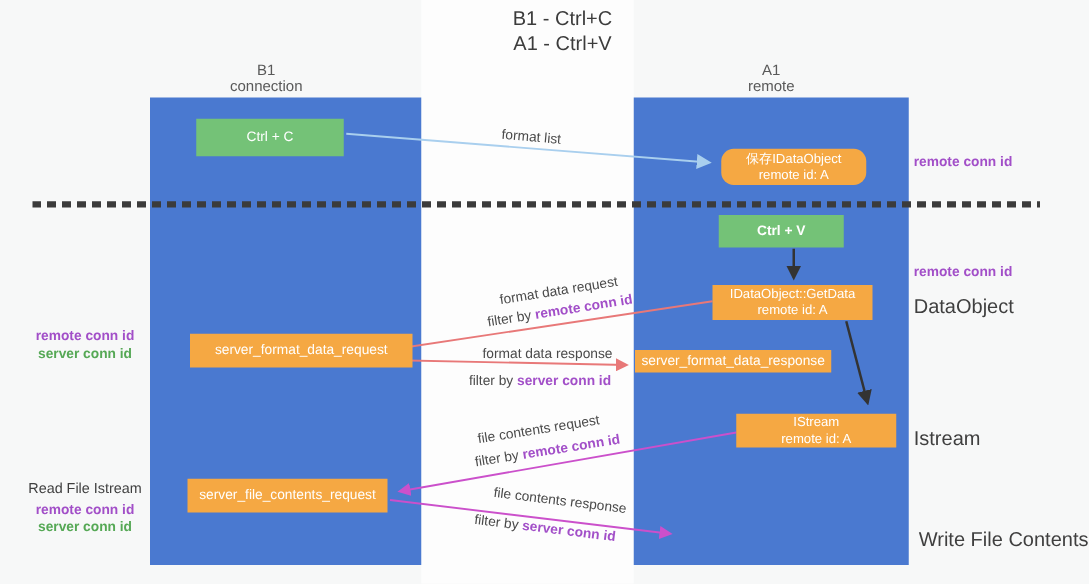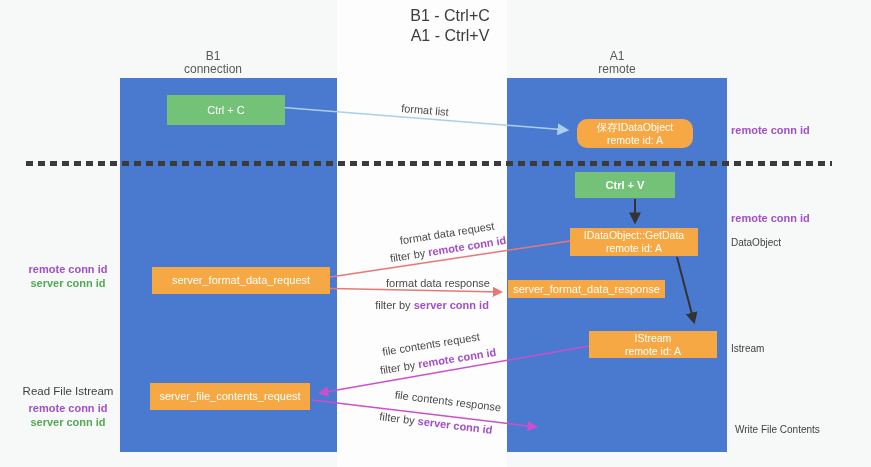--- a/index.html
+++ b/index.html
@@ -16,21 +16,21 @@
   .dashed{position:absolute;left:26px;top:161px;width:806px;height:5px;
     background:repeating-linear-gradient(90deg,var(--dash-color,#3b3b3b) 0 7px,transparent 7px 12px);}
   .box{position:absolute;display:flex;flex-direction:column;align-items:center;justify-content:center;
        color:#fff;text-align:center;font-size:11px;line-height:13px;}
   .box.green{background:var(--box-green,#74c277);}
   .box.orange{background:var(--box-orange,#f5a843);}
   .box .l2{font-size:10.5px;}
   .side-label{position:absolute;font-size:11px;white-space:nowrap;}
   .purple{color:var(--text-purple,#a24fc8);font-weight:bold;}
   .greentx{color:var(--text-green,#55a855);font-weight:bold;}
-  .darktx{color:#3f3f3f;font-size:10px;font-weight:normal;}
+  .darktx{color:#3f3f3f;font-size:16px;font-weight:normal;}
   .left-col-labels{position:absolute;text-align:center;font-size:11px;line-height:14px;white-space:nowrap;}
   .arrow-label{position:absolute;font-size:11px;color:#4a4a4a;white-space:nowrap;
                transform:translate(-50%,-50%);}
   .rot-m9{transform:translate(-50%,-50%) rotate(-9deg);}
   .rot-p5{transform:translate(-50%,-50%) rotate(5deg);}
   .rot-p7{transform:translate(-50%,-50%) rotate(7deg);}
   svg.arrows{position:absolute;left:0;top:0;pointer-events:none;}
   .s-blue{stroke:var(--arrow-light-blue,#a9cfee);stroke-width:1.5;}
   .s-red{stroke:var(--arrow-red,#e87878);stroke-width:1.5;}
   .s-mag{stroke:var(--arrow-magenta,#cb50cb);stroke-width:1.5;}
@@ -82,21 +82,21 @@
     </defs>
     <line x1="277" y1="107" x2="567" y2="130" class="s-blue" marker-end="url(#ah-blue)"></line>
     <line x1="635" y1="199" x2="635" y2="222" class="s-blk" marker-end="url(#ah-blk)"></line>
     <line x1="677" y1="257" x2="694" y2="322" class="s-blk" marker-end="url(#ah-blk)"></line>
     <line x1="570" y1="241" x2="317" y2="279" class="s-red" marker-end="url(#ah-red)"></line>
     <line x1="308" y1="288" x2="501" y2="292" class="s-red" marker-end="url(#ah-red)"></line>
     <line x1="589" y1="346" x2="320" y2="393" class="s-mag" marker-end="url(#ah-mag)"></line>
     <line x1="312" y1="400" x2="536" y2="427" class="s-mag" marker-end="url(#ah-mag)"></line>
   </svg>
 
-  <div class="box green" style="left:167px;top:95px;width:118px;height:30px;">
+  <div class="box green" style="left:157px;top:95px;width:118px;height:30px;">
     <div>Ctrl + C</div>
   </div>
 
   <div class="box orange" style="left:577px;top:119px;width:116px;height:29px;border-radius:10px;">
     <div class="l2">保存IDataObject</div>
     <div class="l2">remote id: A</div>
   </div>
 
   <div class="box green" style="left:575px;top:172px;width:100px;height:26px;font-weight:bold;">
     <div>Ctrl + V</div>

